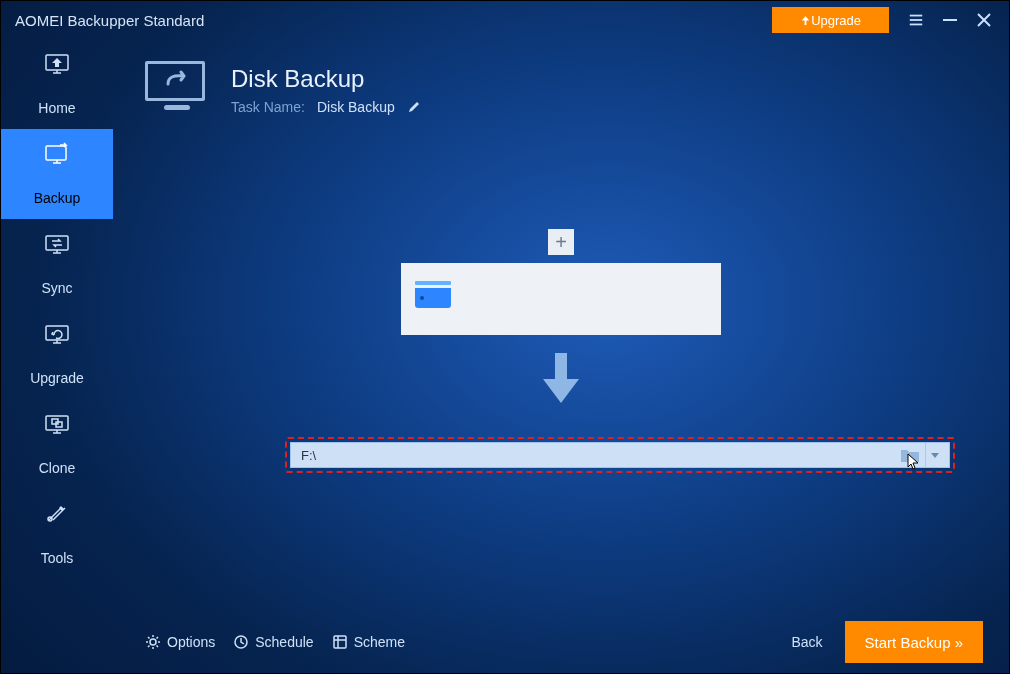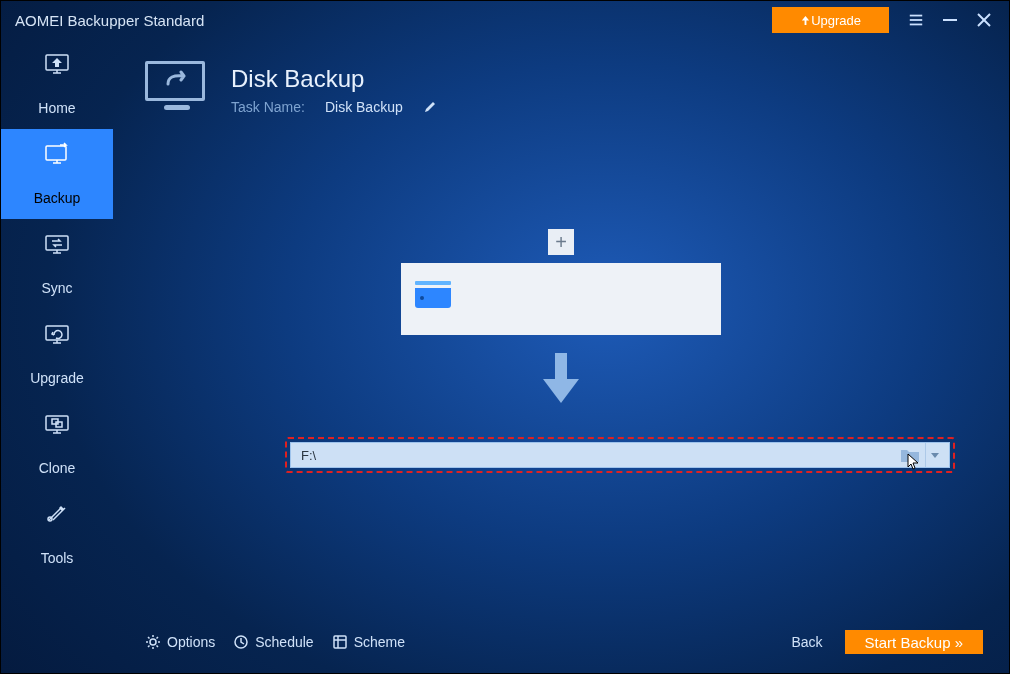--- a/index.html
+++ b/index.html
@@ -32,21 +32,21 @@
   .main{position:absolute;left:112px;right:0;top:38px;bottom:0}
 
   
   .header{display:flex;align-items:flex-end;padding:22px 0 0 32px;gap:22px}
   .header-icon{width:64px;height:54px;position:relative}
   .header-icon .monitor{width:60px;height:40px;border:3px solid #9ab8dd;border-radius:2px;position:relative}
   .header-icon .stand{width:26px;height:5px;background:#9ab8dd;border-radius:3px;margin:4px auto 0}
   .header-icon .share{position:absolute;left:16px;top:6px}
   .header-icon .share svg{width:26px;height:24px;fill:none;stroke:#9ab8dd;stroke-width:3;stroke-linecap:round;stroke-linejoin:round}
   .header-text h1{color:#e8f1fd;font-size:24px;font-weight:400;margin-bottom:6px}
-  .task-row{display:flex;align-items:center;gap:20px;color:#7ea3d0;font-size:14px}
+  .task-row{display:flex;align-items:center;gap:12px;color:#7ea3d0;font-size:14px}
   .task-row .val{color:#cfe1f8}
   .task-row .pencil{width:14px;height:14px;fill:#cfe1f8;cursor:pointer}
 
   
   .center{position:absolute;left:0;right:0;top:190px;display:flex;flex-direction:column;align-items:center}
   .plus-box{width:26px;height:26px;background:#e9eef5;display:flex;align-items:center;justify-content:center;
             color:#6b7a8c;font-size:20px;font-weight:300;cursor:pointer;margin-bottom:8px}
   .disk-card{width:320px;height:72px;background:#eef2f7;display:flex;align-items:center;padding:10px 14px;gap:14px;cursor:pointer}
   .disk-icon{width:38px;height:36px}
   .disk-icon .top{width:36px;height:4px;background:#61b4ff;border-radius:1px;margin-bottom:3px}
@@ -73,21 +73,21 @@
   .cursor{position:absolute;right:26px;top:10px;width:16px;height:20px}
   .cursor svg{width:14px;height:18px;fill:#fff;stroke:#000;stroke-width:1}
 
   
   .footer{position:absolute;left:0;right:0;bottom:0;height:62px;display:flex;align-items:center;
           padding:0 26px 0 32px;color:#cfe1f8;font-size:14px}
   .footer-item{display:flex;align-items:center;gap:6px;margin-right:18px;cursor:pointer}
   .footer-item svg{width:16px;height:16px;fill:none;stroke:#cfe1f8;stroke-width:1.5}
   .footer-spacer{flex:1}
   .back-btn{background:transparent;border:none;color:#cfe1f8;font-size:14px;cursor:pointer;margin-right:22px}
-  .start-btn{background:#ff8a00;border:none;color:#fff;font-size:15px;height:24px;padding:0 20px;cursor:pointer}
+  .start-btn{background:#ff8a00;border:none;color:#fff;font-size:15px;height:42px;padding:0 20px;cursor:pointer}
 </style>
 </head>
 <body>
 
 <div class="app">
 
   <div class="titlebar">
     <span>AOMEI Backupper Standard</span>
     <div class="titlebar-spacer"></div>
     <button class="upgrade-btn">

